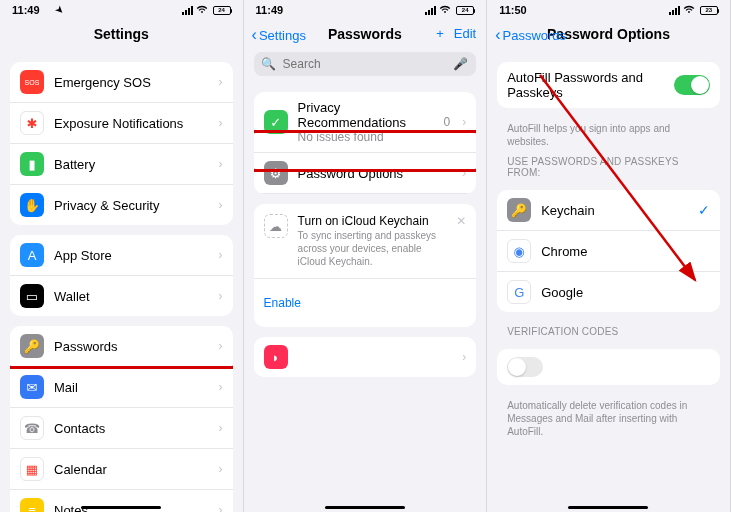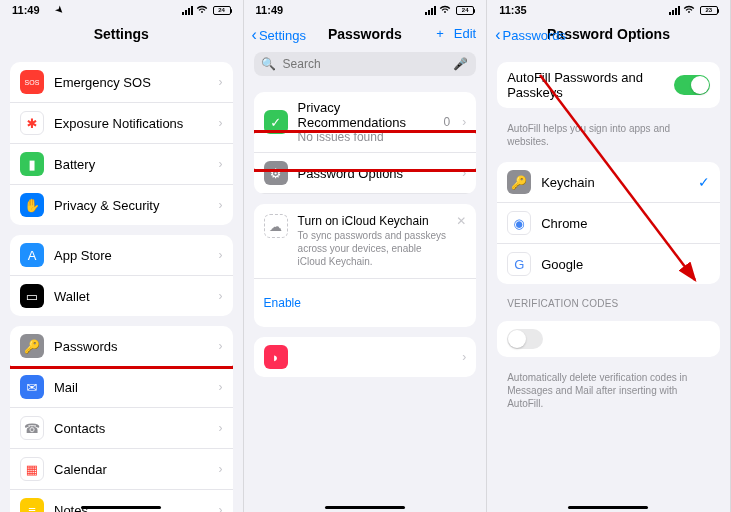--- a/index.html
+++ b/index.html
@@ -280,42 +280,42 @@
         <span class="chev">›</span>
       </div>
       <div class="highlight" style="left:-3px; right:-3px; top:38px; height:42px;"></div>
     </div>
 
     <div class="group">
       <div class="card">
         <span class="icon-box" style="background:transparent; color:#8e8e93; border:1px dashed #c7c7cc">☁</span>
         <span class="txt" style="flex:1">
           <div class="ttl">Turn on iCloud Keychain</div>
-          <div class="desc">To sync passwords and passkeys across your devices, enable iCloud Keychain.</div>
+          <div class="desc">To sync inserting and passkeys across your devices, enable iCloud Keychain.</div>
         </span>
         <span class="close">✕</span>
       </div>
       <span class="enable-link">Enable</span>
     </div>
 
     <div class="group">
        <div class="row">
          <span class="icon-box" style="background:#ff2d55">◗</span>
          <span class="label"></span>
          <span class="chev">›</span>
        </div>
     </div>
   </div>
   <div class="home-ind"></div>
 </div>
 
 <div class="phone">
   <div class="status">
     <span class="left">
-      <span>11:35</span>
+      <span>11:50</span>
     </span>
     <span class="right">
       <span class="sig-bars">
           <i></i>
           <i></i>
           <i></i>
           <i></i>
         </span>
       <span><svg class="wifi" viewBox="0 0 16 12">
             <path d="M8 10.5a1.2 1.2 0 100-2.4 1.2 1.2 0 000 2.4zM3.5 6.5a6.4 6.4 0 019 0l-1.2 1.2a4.7 4.7 0 00-6.6 0L3.5 6.5zM1 4a10 10 0 0114 0l-1.2 1.2a8.3 8.3 0 00-11.6 0L1 4z" fill="#000"></path>
@@ -338,20 +338,21 @@
     <div class="group">
       <div class="row">
         <span class="label">AutoFill Passwords and Passkeys</span>
         <span class="toggle on">
             <span class="knob"></span>
           </span>
       </div>
     </div>
     <div class="section-footer">AutoFill helps you sign into apps and websites.</div>
 
+    <div class="section-header">USE PASSWORDS AND PASSKEYS FROM:</div>
     <div class="group" id="sources-group">
         <div class="row">
           <span class="icon-box" style="background: rgb(142, 142, 147);">🔑</span>
           <span class="label">Keychain</span>
           <span class="check">✓</span>
         </div>
         <div class="row">
           <span class="icon-box" style="background: rgb(255, 255, 255); border: 1px solid rgb(229, 229, 234); color: rgb(66, 133, 244);">◉</span>
           <span class="label">Chrome</span>
         </div>

